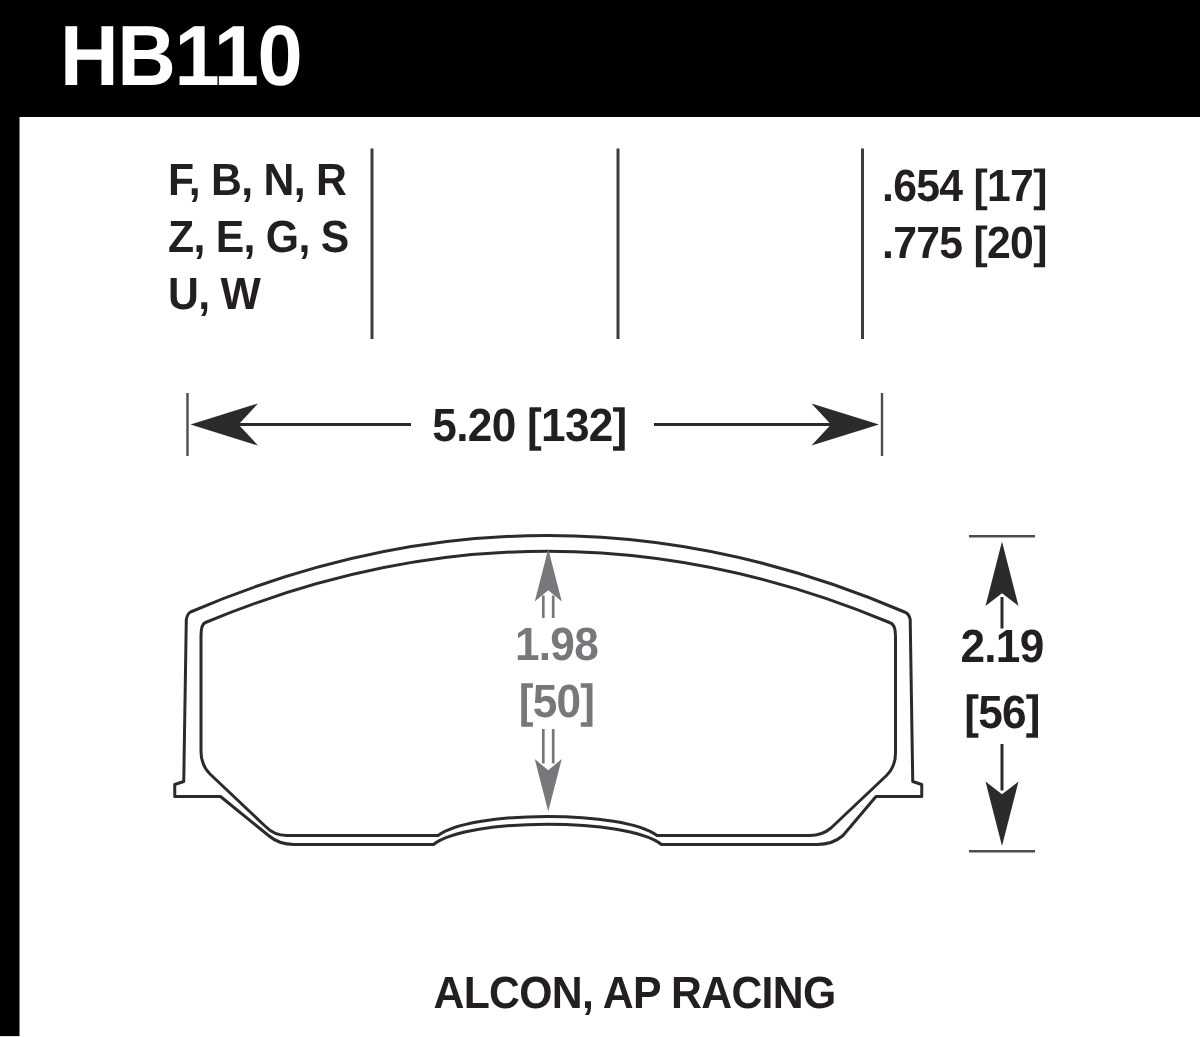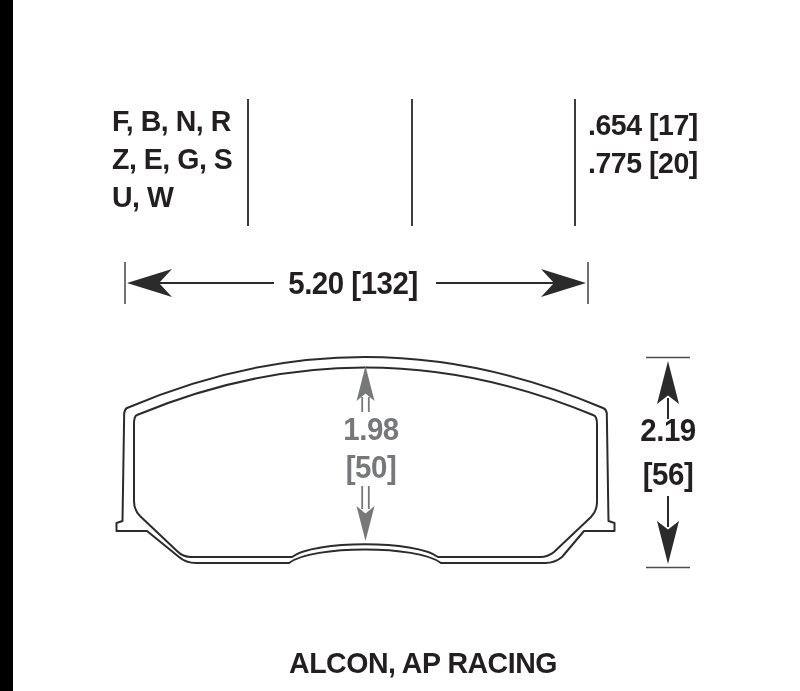--- a/index.html
+++ b/index.html
@@ -46,20 +46,23 @@
   .grayline { stroke:#77787b; stroke-width:1.8; }
   .grayhead { fill:#77787b; }
 </style>
 </head>
 <body>
 
 <div class="page">
 
   <div class="left-bar"></div>
 
+  <header class="header">
+    <span class="part-number">HB110</span>
+  </header>
 
   <div class="compounds">
     <div>F, B, N, R</div>
     <div>Z, E, G, S</div>
     <div>U, W</div>
   </div>
 
   <div class="vline v1"></div>
   <div class="vline v2"></div>
   <div class="vline v3"></div>

